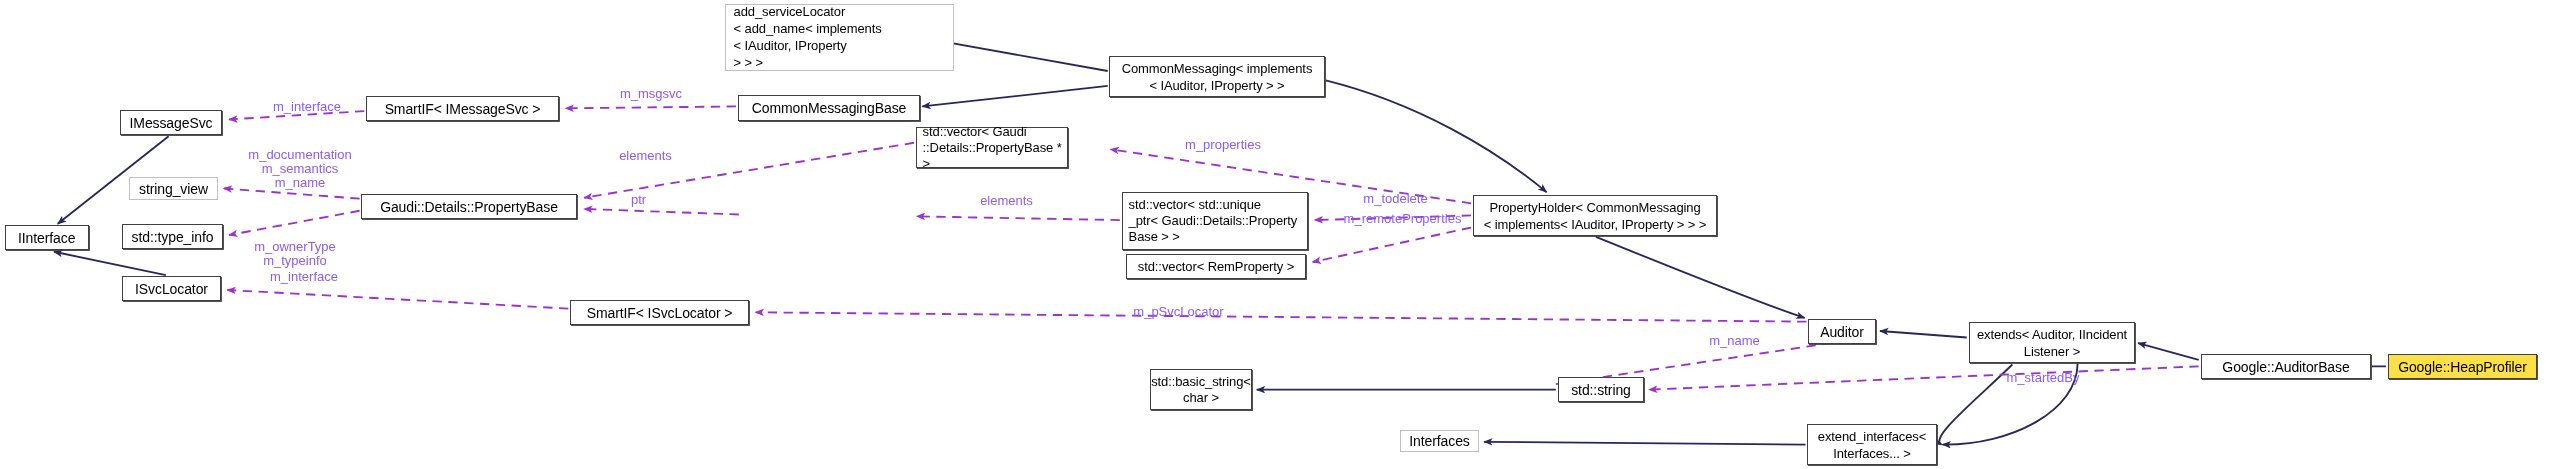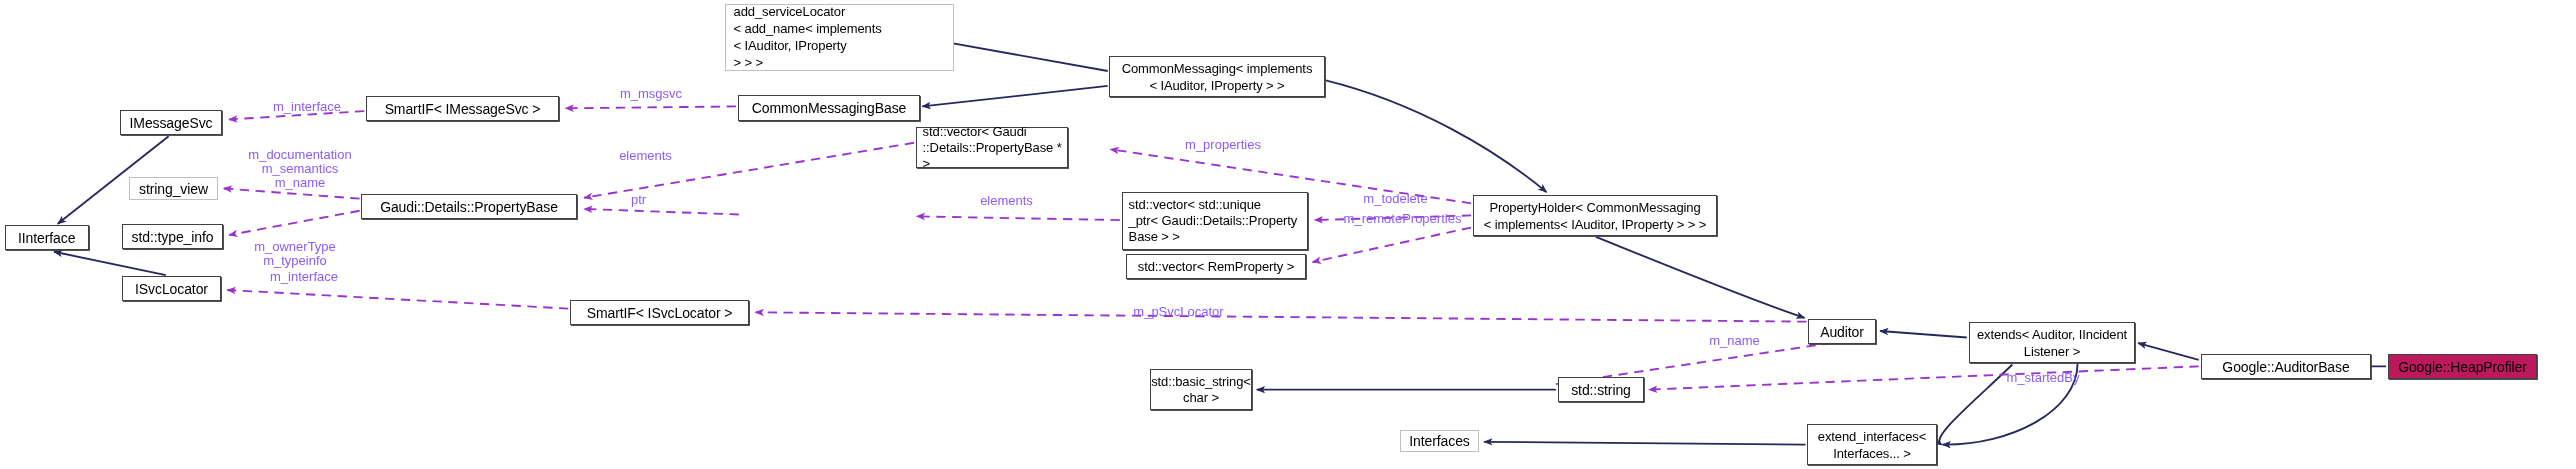--- a/index.html
+++ b/index.html
@@ -42,21 +42,21 @@
   .node.solid {
     border: 1.4px solid #404040;
     box-shadow: 0.9px 0.9px 0 0 #404040;
   }
   
   .node.light {
     border: 0.9px solid #c0c0c0;
   }
   
   .node.focus {
-    background: #be185d;
+    background: #fde047;
     border: 1.4px solid #404040;
     box-shadow: 0.9px 0.9px 0 0 #404040;
   }
   .edge-label {
     position: absolute;
     font-family: Liberation Sans, sans-serif;
     font-size: 13px;
     line-height: 14px;
     color: #8b5cf6;
     background: transparent;

